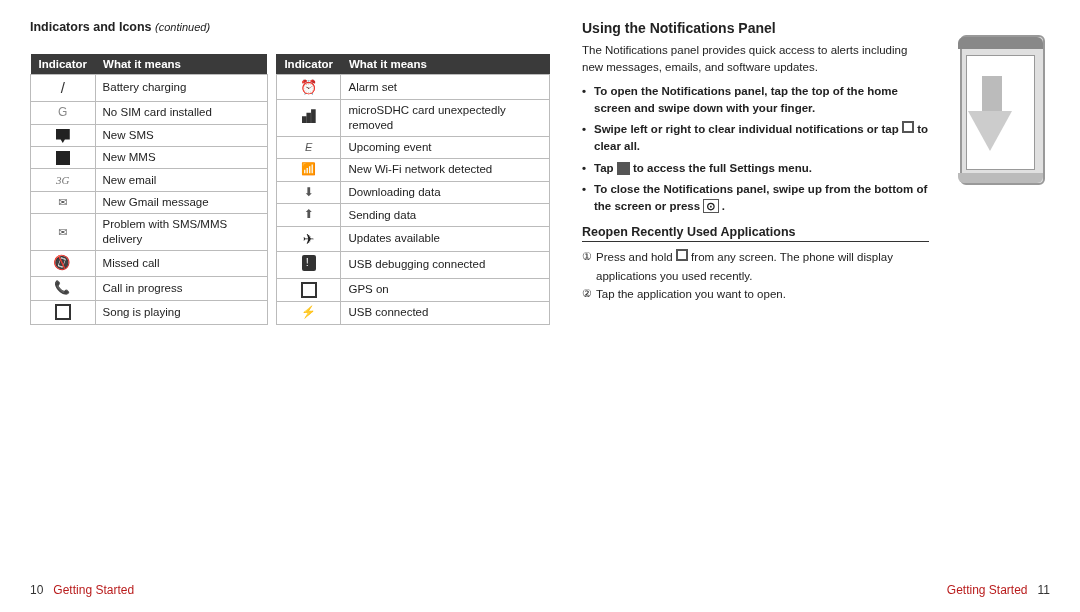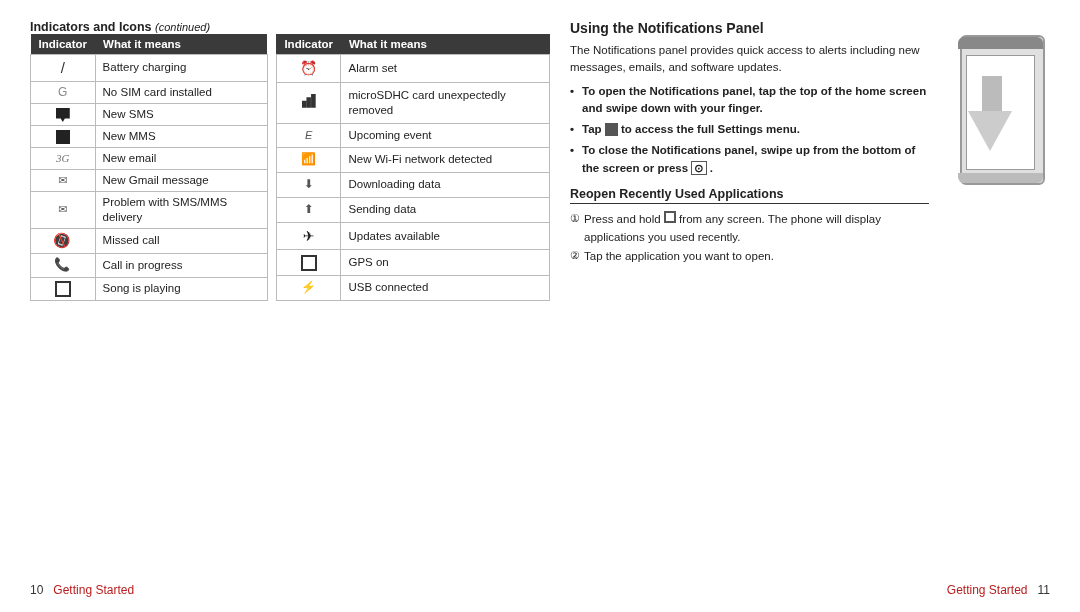--- a/index.html
+++ b/index.html
@@ -25,33 +25,35 @@
       flex: 1;
       gap: 20px;
     }
     .left-section {
       flex: 0 0 520px;
     }
     .right-section {
       flex: 1;
       display: flex;
       gap: 1px;
+      margin-left: 12px;
     }
     .section-title {
       font-size: 12.5px;
       font-weight: bold;
     }
     .section-title em {
       font-weight: normal;
       font-style: italic;
       font-size: 11px;
     }
     .tables-row {
       display: flex;
       gap: 8px;
+      margin-top: 20px;
     }
     table {
       border-collapse: collapse;
       font-size: 11.5px;
     }
     table th {
       background: #3a3a3a;
       color: #fff;
       padding: 4px 8px;
       text-align: left;
@@ -397,20 +399,26 @@
               <td class="desc-cell">Sending data</td>
             </tr>
             <tr>
               <td class="indicator-cell">
                 <span style="font-size:14px;">✈</span>
               </td>
               <td class="desc-cell">Updates available</td>
             </tr>
             <tr>
               <td class="indicator-cell">
+                <span class="debug-icon"></span>
+              </td>
+              <td class="desc-cell">USB debugging connected</td>
+            </tr>
+            <tr>
+              <td class="indicator-cell">
                 <span class="sq-icon"></span>
               </td>
               <td class="desc-cell">GPS on</td>
             </tr>
             <tr>
               <td class="indicator-cell">
                 <span style="font-size:12px;color:#555;">⚡</span>
               </td>
               <td class="desc-cell">USB connected</td>
             </tr>
@@ -419,20 +427,23 @@
       </div>
     </div>
 
     <div class="right-section">
       <div class="notifications-section">
         <div class="notif-title">Using the Notifications Panel</div>
         <p class="notif-text">The Notifications panel provides quick access to alerts including new messages, emails, and software updates.</p>
         <ul class="notif-list">
           <li>
             <span>To open the Notifications panel, tap the top of the home screen and swipe down with your finger.</span>
+          </li>
+          <li>
+            Swipe left or right to clear individual notifications or tap <span class="small-sq"></span> to clear all.
           </li>
           <li>
             Tap <span class="inline-icon"></span> to access the full Settings menu.
           </li>
           <li>
             To close the Notifications panel, swipe up from the bottom of the screen or press <span style="font-size:11px;border:1px solid #555;padding:0 2px;">⊙</span> .
           </li>
         </ul>
         <div class="reopen-title">Reopen Recently Used Applications</div>
         <ul class="reopen-list">

